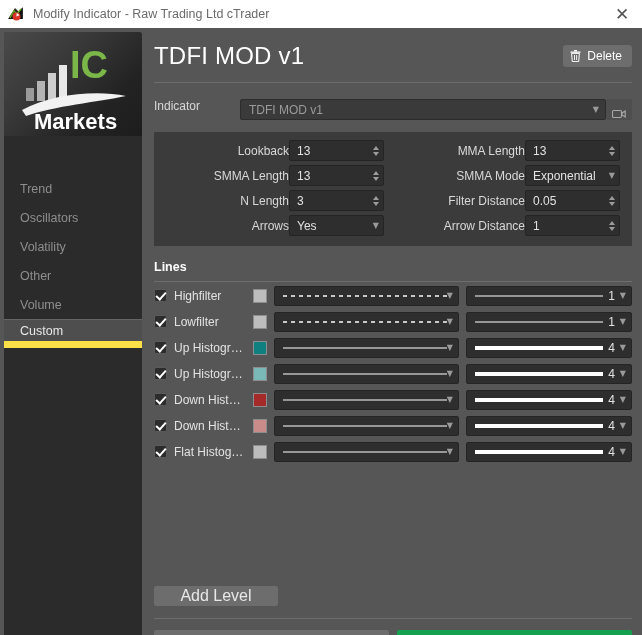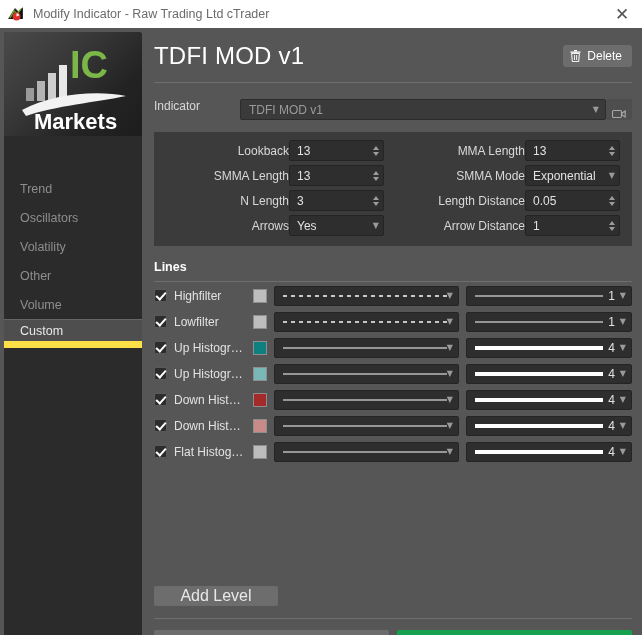--- a/index.html
+++ b/index.html
@@ -342,21 +342,21 @@
         <div class="f-ctrl">
           <span>3</span>
           <span class="spin">
               <i class="up"></i>
               <i class="dn"></i>
             </span>
         </div>
       </div>
 
       <div class="field">
-        <span class="f-label">Length Distance</span>
+        <span class="f-label">Filter Distance</span>
         <div class="f-ctrl">
           <span>0.05</span>
           <span class="spin">
               <i class="up"></i>
               <i class="dn"></i>
             </span>
         </div>
       </div>
 
       <div class="field">

